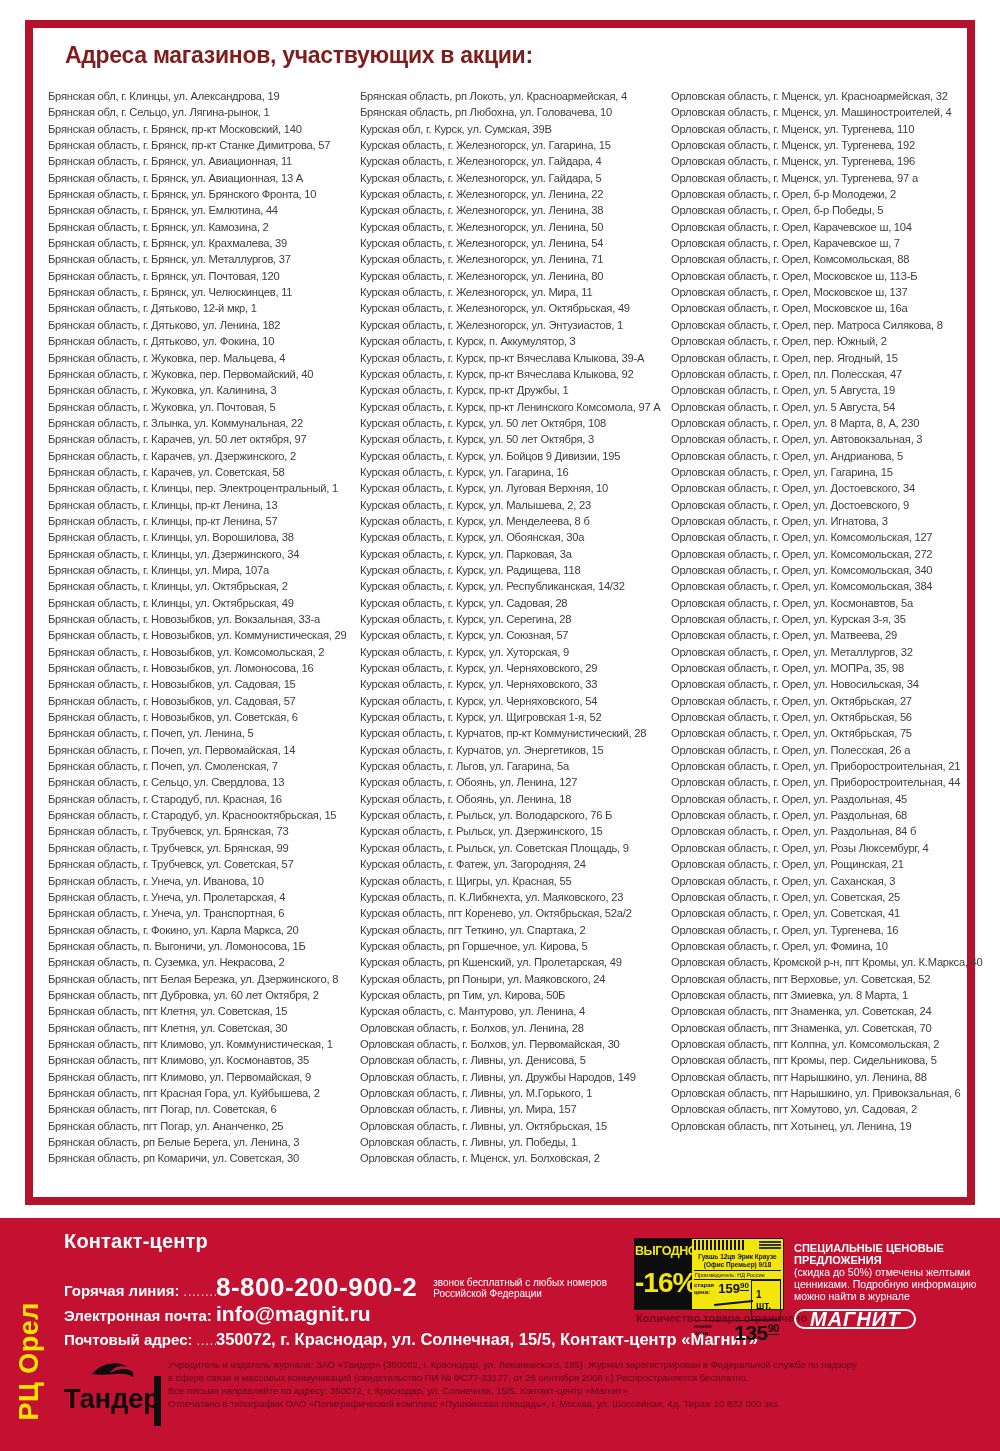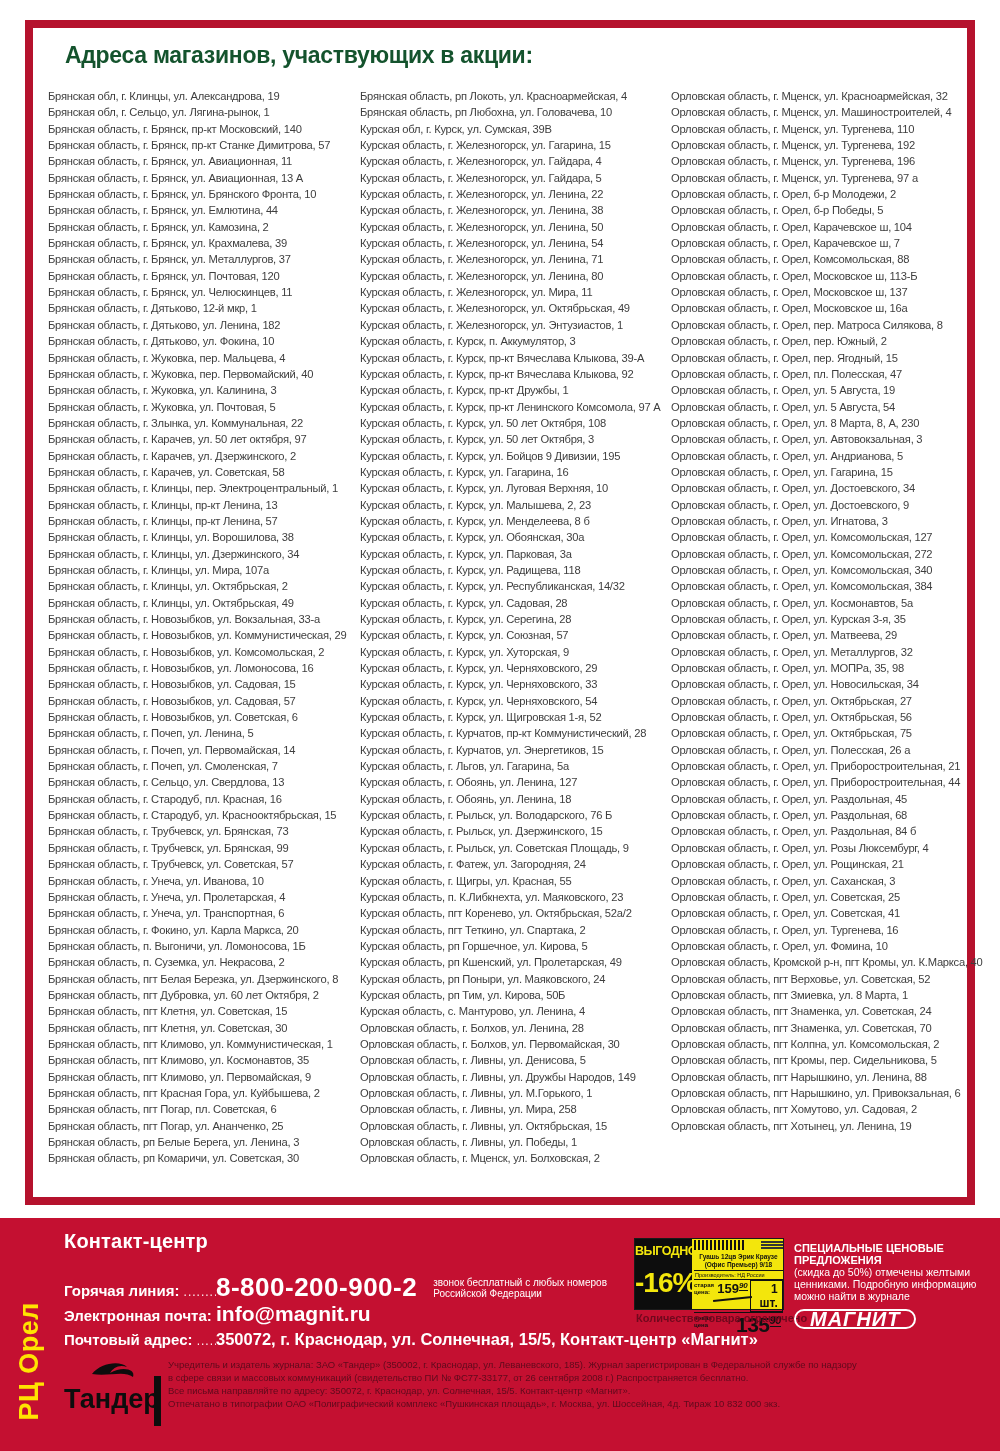--- a/index.html
+++ b/index.html
@@ -3,21 +3,21 @@
 <meta charset="utf-8">
 <style>
   html,body{margin:0;padding:0;}
   body{font-family:"Liberation Sans","DejaVu Sans",sans-serif;background:#ffffff;}
   .page{position:relative;width:1000px;height:1451px;background:#ffffff;overflow:hidden;}
 
   
   .frame{position:absolute;left:25px;top:20px;width:950px;height:1185px;
          border:8px solid #b5122d;background:#ffffff;box-sizing:border-box;}
   .heading{position:absolute;left:32px;top:14px;margin:0;font-size:23px;font-weight:bold;
-           color:#14532d;letter-spacing:-0.3px;}
+           color:#7f1d1d;letter-spacing:-0.3px;}
   .col{position:absolute;top:60px;font-size:11.2px;line-height:16.35px;color:#3e3e3e;
        letter-spacing:-0.25px;white-space:nowrap;}
   .col1{left:15px;width:304px;}
   .col2{left:327px;width:311px;}
   .col3{left:638px;width:300px;}
 
   
   .footer{position:absolute;left:0;top:1218px;width:1000px;height:233px;background:#c41031;color:#fff;}
   .rc-orel{position:absolute;left:14px;top:84px;writing-mode:vertical-rl;transform:rotate(180deg);
            font-size:27px;font-weight:bold;color:#ffe400;letter-spacing:0.5px;}
@@ -45,23 +45,23 @@
   .tinylines{margin-left:auto;width:22px;}
   .tinylines div{height:2px;background:#333;margin:1px 0;}
   .tag-product{font-size:6.5px;font-weight:bold;text-align:center;line-height:7.5px;margin-top:1px;}
   .tag-producer{font-size:5.5px;border-top:1px solid #111;border-bottom:1px solid #111;
                 margin-top:2px;padding:1px 1px;}
   .tag-grid{display:flex;align-items:stretch;border-bottom:1px solid #111;}
   .tag-lbl{width:26px;font-size:6px;font-weight:bold;line-height:6.5px;padding-top:2px;}
   .oldprice{position:relative;font-size:13px;font-weight:bold;padding:1px 2px 0 2px;}
   .oldprice::after{content:"";position:absolute;left:-2px;right:-2px;top:55%;border-top:2px solid #111;
                    transform:rotate(-6deg);}
-  .sup{font-size:8px;vertical-align:super;border-bottom:1.5px solid #111;line-height:1;font-style:italic;}
-  .qty{margin-left:auto;border:1.5px solid #111;font-size:12px;font-weight:bold;
-       padding:1px 4px;align-self:flex-start;text-align:right;}
+  .sup{font-size:8px;vertical-align:super;border-bottom:1.5px solid #111;line-height:1;}
+  .qty{margin-left:auto;border:1.5px solid #111;font-size:10px;font-weight:bold;
+       padding:8px 4px;align-self:flex-start;}
   .newrow{display:flex;align-items:flex-start;}
   .newprice{margin-left:auto;font-size:21px;font-weight:bold;letter-spacing:-0.5px;padding-right:2px;}
   .newprice .sup{font-size:11px;}
   .limited{position:absolute;left:636px;top:94px;font-size:11px;color:#70081d;font-weight:bold;}
 
   
   .promo{position:absolute;left:794px;top:24px;width:192px;font-size:10.5px;line-height:12px;}
   .promo-bold{font-weight:bold;font-size:11px;}
   .magnit-pill{display:inline-block;margin-top:7px;border:2.5px solid #fff;border-radius:16px;
                padding:2px 14px;font-size:20px;font-weight:bold;font-style:italic;letter-spacing:1px;}
@@ -202,21 +202,21 @@
         <div class="addr">Курская область, рп Горшечное, ул. Кирова, 5</div>
         <div class="addr">Курская область, рп Кшенский, ул. Пролетарская, 49</div>
         <div class="addr">Курская область, рп Поныри, ул. Маяковского, 24</div>
         <div class="addr">Курская область, рп Тим, ул. Кирова, 50Б</div>
         <div class="addr">Курская область, с. Мантурово, ул. Ленина, 4</div>
         <div class="addr">Орловская область, г. Болхов, ул. Ленина, 28</div>
         <div class="addr">Орловская область, г. Болхов, ул. Первомайская, 30</div>
         <div class="addr">Орловская область, г. Ливны, ул. Денисова, 5</div>
         <div class="addr">Орловская область, г. Ливны, ул. Дружбы Народов, 149</div>
         <div class="addr">Орловская область, г. Ливны, ул. М.Горького, 1</div>
-        <div class="addr">Орловская область, г. Ливны, ул. Мира, 258</div>
+        <div class="addr">Орловская область, г. Ливны, ул. Мира, 157</div>
         <div class="addr">Орловская область, г. Ливны, ул. Октябрьская, 15</div>
         <div class="addr">Орловская область, г. Ливны, ул. Победы, 1</div>
         <div class="addr">Орловская область, г. Мценск, ул. Болховская, 2</div>
       </div>
     <div class="col col3">
         <div class="addr">Орловская область, г. Мценск, ул. Красноармейская, 32</div>
         <div class="addr">Орловская область, г. Мценск, ул. Машиностроителей, 4</div>
         <div class="addr">Орловская область, г. Мценск, ул. Тургенева, 110</div>
         <div class="addr">Орловская область, г. Мценск, ул. Тургенева, 192</div>
         <div class="addr">Орловская область, г. Мценск, ул. Тургенева, 196</div>

